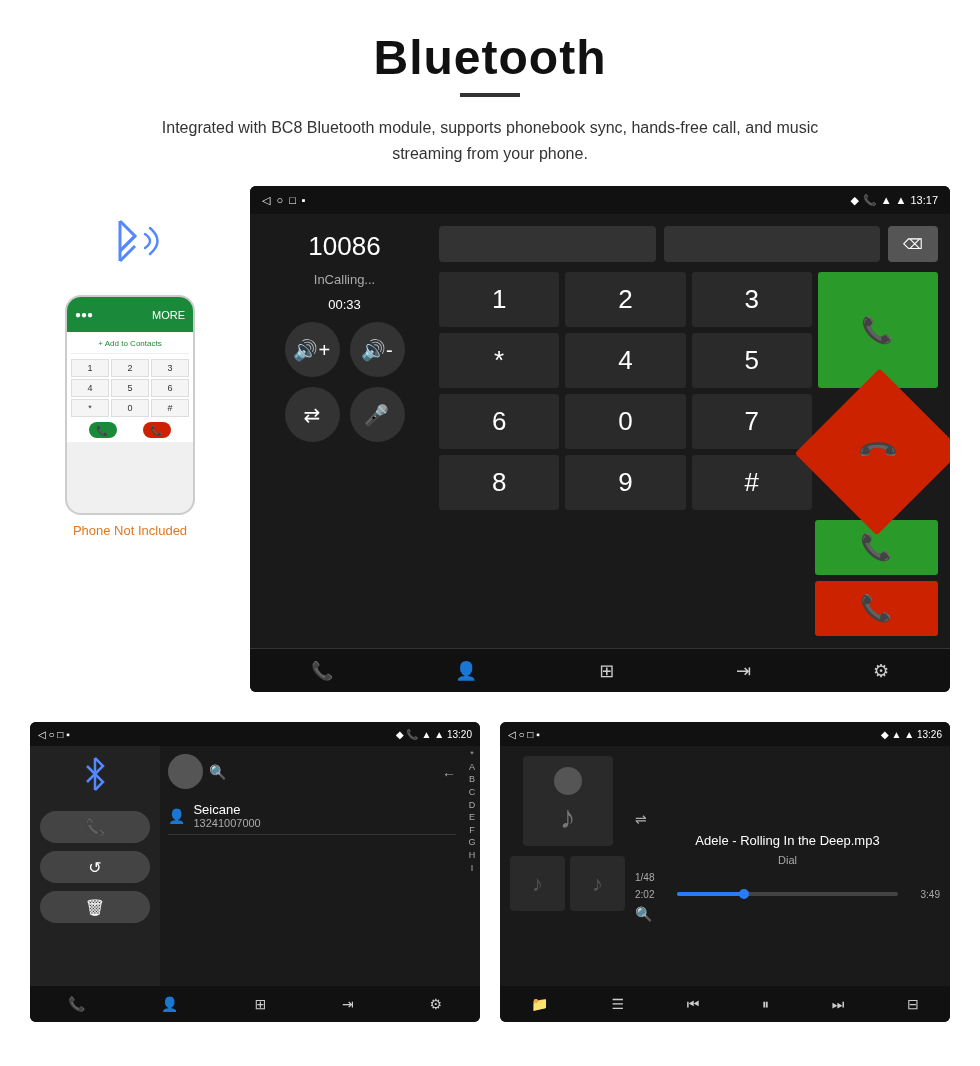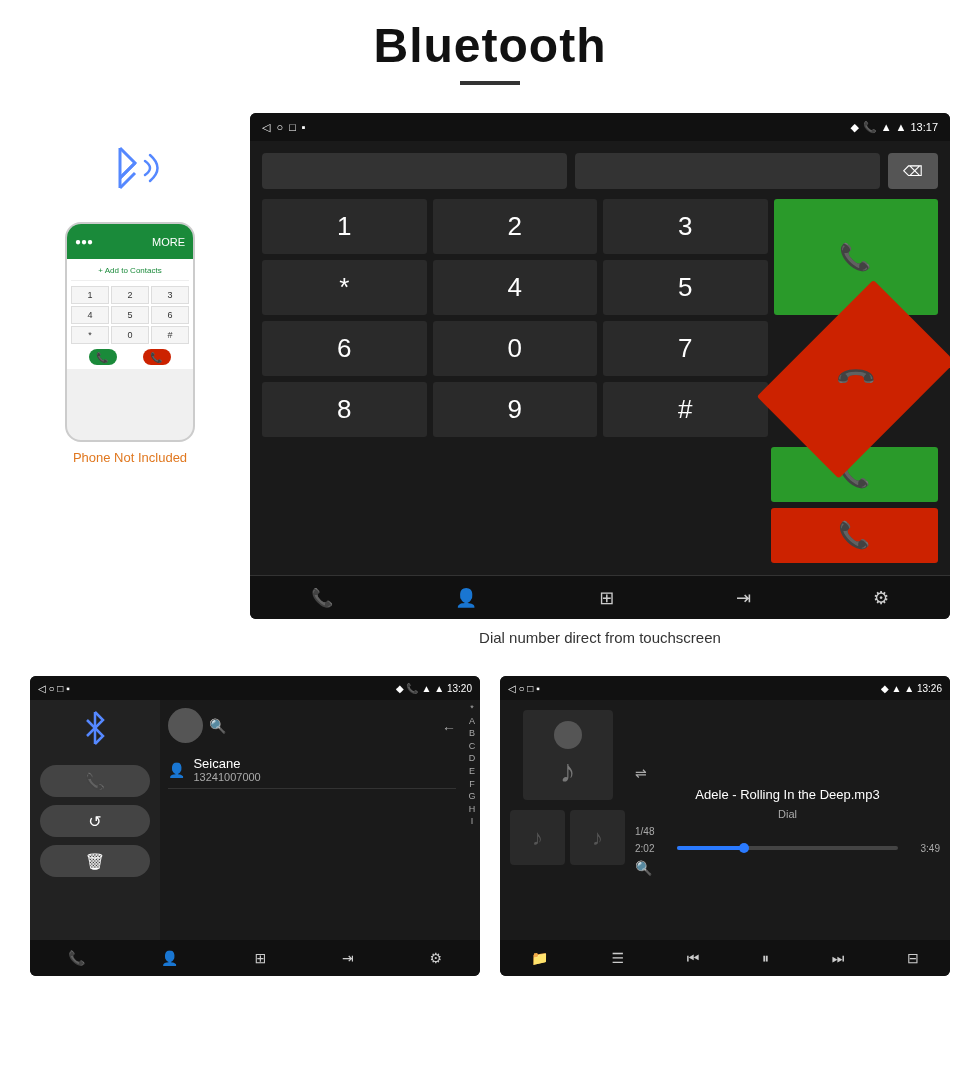--- a/index.html
+++ b/index.html
@@ -7,21 +7,21 @@
       width: 980px;
       min-height: 1066px;
       background: #fff;
       font-family: Arial, sans-serif;
       color: #333;
     }
 
     
     .page-header {
       text-align: center;
-      padding: 18px 20px 10px;
+      padding: 30px 20px 10px;
     }
     .page-title {
       font-size: 48px;
       font-weight: 900;
       color: #111;
       letter-spacing: 1px;
     }
     .title-underline {
       width: 60px;
       height: 4px;
@@ -473,20 +473,21 @@
       align-items: center;
       justify-content: space-around;
     }
   </style>
 </head>
 <body>
 
 <div class="page-header">
   <h1 class="page-title">Bluetooth</h1>
   <div class="title-underline"></div>
+  <p class="description-text">Integrated with BC8 Bluetooth module, supports phonebook sync, hands-free call, and music streaming from your phone.</p>
 </div>
 
 <div class="main-content">
 
   <div class="phone-section">
     <div class="bluetooth-icon-area">
       
       <svg width="80" height="70" viewBox="0 0 80 70">
 
         <line x1="30" y1="55" x2="30" y2="15" stroke="#5588ff" stroke-width="3"></line>
@@ -545,20 +546,33 @@
           <span>◆</span>
           <span>📞</span>
           <span>▲</span>
           <span>▲</span>
           <span>13:17</span>
         </div>
       </div>
 
       <div class="dial-content">
 
+        <div class="dial-left">
+          <div class="dial-number">10086</div>
+          <div class="dial-status">InCalling...</div>
+          <div class="dial-timer">00:33</div>
+          <div class="dial-ctrl-row">
+            <div class="dial-btn">🔊+</div>
+            <div class="dial-btn">🔊-</div>
+          </div>
+          <div class="dial-ctrl-row">
+            <div class="dial-btn">⇄</div>
+            <div class="dial-btn">🎤</div>
+          </div>
+        </div>
 
         <div class="dial-right">
           <div class="dial-input-row">
             <div class="dial-input-box"></div>
             <div class="dial-input-box"></div>
             <div class="dial-delete-btn">⌫</div>
           </div>
           <div class="numpad" style="grid-template-columns: repeat(4, 1fr);">
             <div class="num-key">1</div>
             <div class="num-key">2</div>
@@ -593,21 +607,20 @@
       </div>
 
       <div class="android-nav-bar">
         <span class="nav-icon">📞</span>
         <span class="nav-icon">👤</span>
         <span class="nav-icon">⊞</span>
         <span class="nav-icon">⇥</span>
         <span class="nav-icon">⚙</span>
       </div>
     </div>
-    <div class="screen-caption">Dial number direct from touchscreen</div>
   </div>
 </div>
 
 <div class="bottom-screens">
 
   <div class="bottom-screen-wrap">
     <div class="bottom-android">
       <div class="pb-status-bar">
         <div>
           <span>◁</span>

